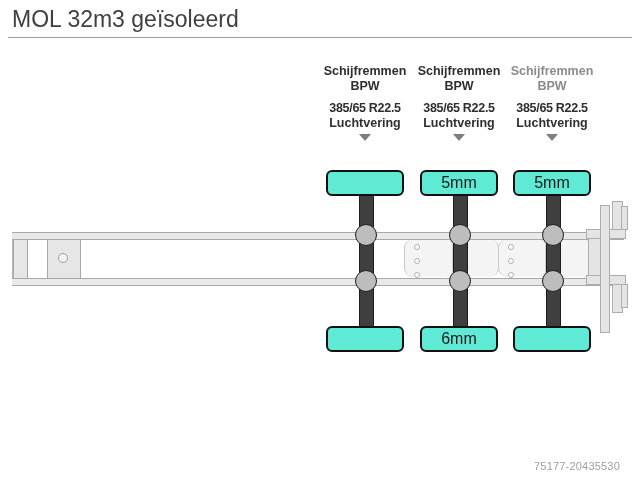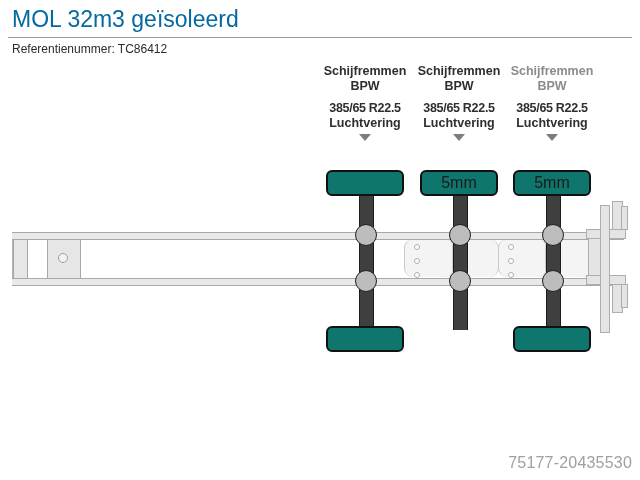--- a/index.html
+++ b/index.html
@@ -23,21 +23,21 @@
     width: 640px;
     height: 62px;
   }
   #page-title {
     position: absolute;
     left: 12px;
     top: 6px;
     font-size: 23px;
     font-weight: normal;
     letter-spacing: 0px;
-    color: #0369a1;
+    color: #404040;
     white-space: nowrap;
   }
   #title-rule {
     position: absolute;
     left: 8px;
     top: 37px;
     width: 624px;
     height: 1px;
     background: #9a9a9a;
   }
@@ -168,49 +168,48 @@
     position: absolute;
     width: 22px; height: 22px;
     border-radius: 50%;
     background: #bdbdbd;
     border: 1.5px solid #1f1f1f;
     box-sizing: border-box;
   }
   .tyre-box {
     position: absolute;
     width: 78px; height: 26px;
-    background: #0f766e;
+    background: #5eead4;
     border: 2px solid #111111;
     border-radius: 6px;
     display: flex;
     align-items: center;
     justify-content: center;
     font-size: 16px;
     color: #1a1a1a;
     box-sizing: border-box;
   }
 
   
   #watermark {
     position: absolute;
-    right: 8px;
+    right: 20px;
     bottom: 8px;
-    font-size: 16px;
+    font-size: 11px;
     color: #a0a0a0;
     letter-spacing: 0.2px;
     white-space: nowrap;
   }
 </style>
 </head>
 <body>
 
 <div id="header">
   <div id="page-title">MOL 32m3 geïsoleerd</div>
   <div id="title-rule"></div>
-  <div id="reference-line">Referentienummer: TC86412</div>
 </div>
 
 <div id="diagram">
 
   <div class="axle-callout" style="left:317px; top:64px;">
     <span class="line">Schijfremmen</span>
     <span class="line">BPW</span>
     <span class="line wide">385/65 R22.5</span>
     <span class="line">Luchtvering</span>
   </div>
@@ -274,20 +273,21 @@
   <div class="hub" style="left:355px; top:270px;"></div>
   <div class="tyre-box" style="left:326px; top:170px;"></div>
   <div class="tyre-box" style="left:326px; top:326px;"></div>
 
   <div class="axle-bar" style="left:453px; top:190px; height:48px;"></div>
   <div class="axle-bar" style="left:453px; top:238px; height:40px;"></div>
   <div class="axle-bar" style="left:453px; top:278px; height:52px;"></div>
   <div class="hub" style="left:449px; top:224px;"></div>
   <div class="hub" style="left:449px; top:270px;"></div>
   <div class="tyre-box" style="left:420px; top:170px;">5mm</div>
+  <div class="tyre-box" style="left:420px; top:326px;">6mm</div>
 
   <div class="axle-bar" style="left:546px; top:190px; height:48px;"></div>
   <div class="axle-bar" style="left:546px; top:238px; height:40px;"></div>
   <div class="axle-bar" style="left:546px; top:278px; height:52px;"></div>
   <div class="hub" style="left:542px; top:224px;"></div>
   <div class="hub" style="left:542px; top:270px;"></div>
   <div class="tyre-box" style="left:513px; top:170px;">5mm</div>
   <div class="tyre-box" style="left:513px; top:326px;"></div>
 
 </div>

